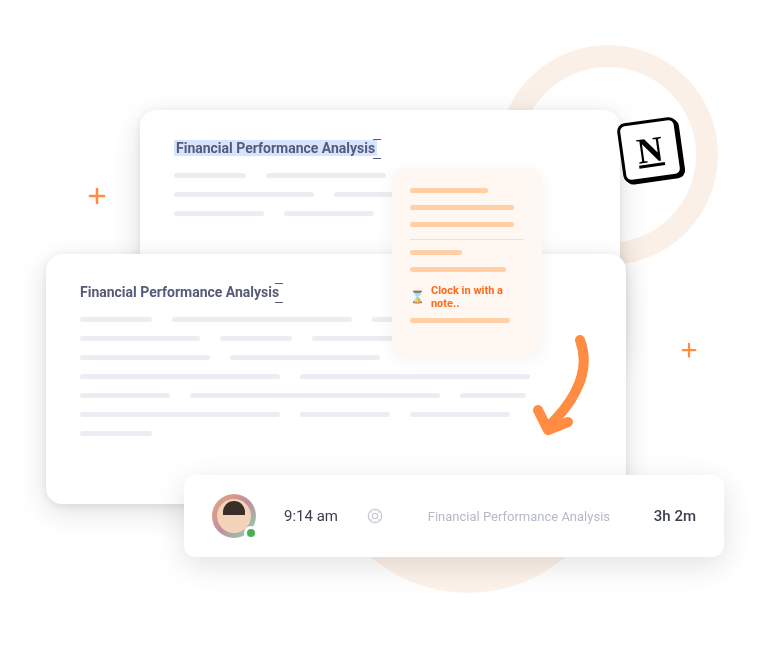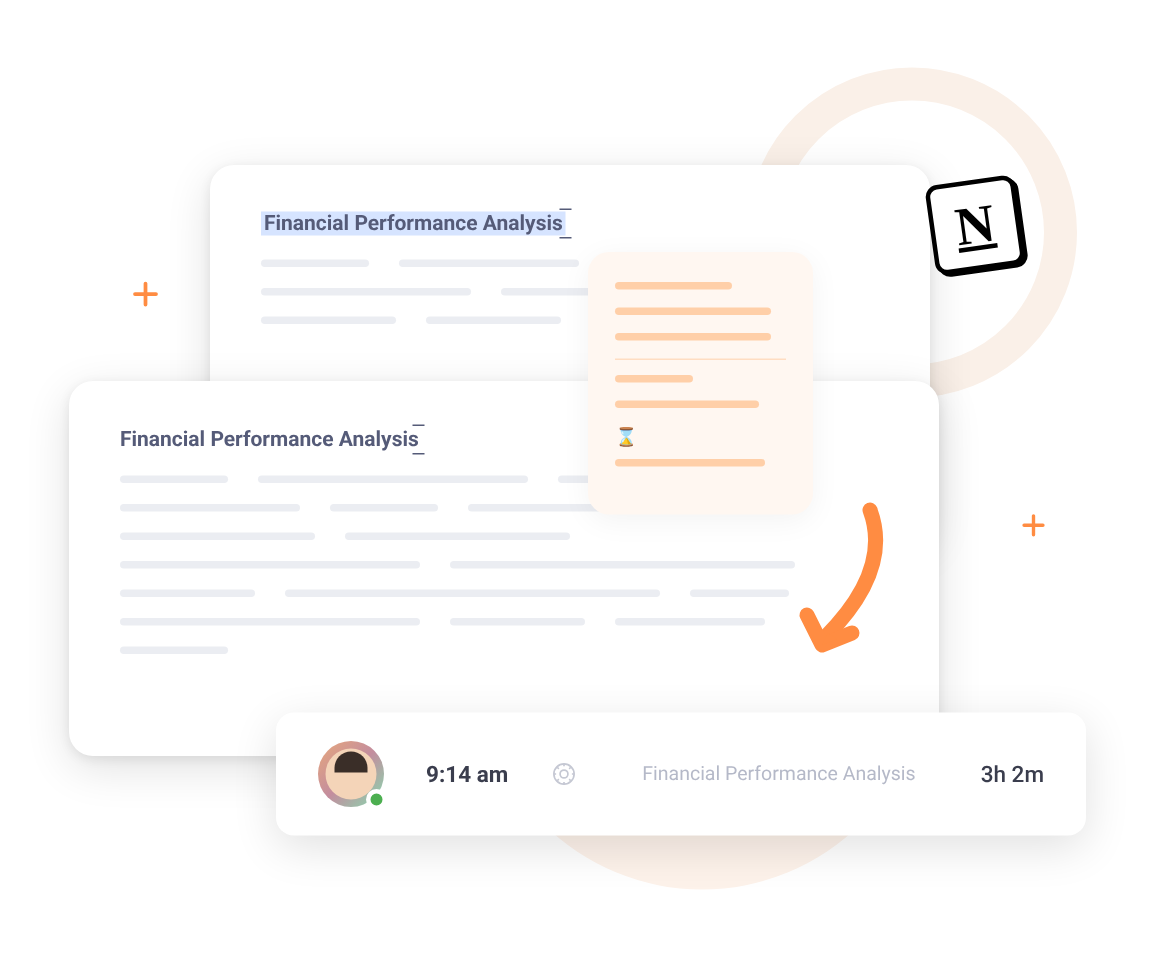--- a/index.html
+++ b/index.html
@@ -232,21 +232,21 @@
       bottom: -2px;
       width: 14px;
       height: 14px;
       border-radius: 50%;
       background: #4caf50;
       border: 3px solid #fff;
     }
     .time-text {
       font-size: 15px;
       color: #3a3d4d;
-      font-weight: 700;
+      font-weight: 400;
     }
     .globe-icon {
       width: 18px;
       height: 18px;
       color: #c5c8d3;
     }
     .task-name {
       font-size: 13px;
       color: #b5b9c8;
       flex: 1;
@@ -322,20 +322,21 @@
 
 <div class="note-popup">
   <div class="note-line" style="width:78px"></div>
   <div class="note-line" style="width:104px"></div>
   <div class="note-line" style="width:104px"></div>
   <div class="note-divider"></div>
   <div class="note-line" style="width:52px"></div>
   <div class="note-line" style="width:96px"></div>
   <div class="note-action">
     <span class="note-action-icon">⌛</span>
+    <span>Clock in with a note..</span>
   </div>
   <div class="note-line" style="width:100px"></div>
 </div>
 
 <div class="arrow">
   <svg width="80" height="120" viewBox="0 0 80 120">
     <path d="M 60 10 Q 75 50 30 95" fill="none" stroke="#ff8c42" stroke-width="10" stroke-linecap="round"></path>
     <path d="M 18 80 L 28 100 L 48 92" fill="none" stroke="#ff8c42" stroke-width="10" stroke-linecap="round" stroke-linejoin="round"></path>
     <path d="M 28 100 L 32 92 L 38 96 Z" fill="#ff8c42"></path>
   </svg>

